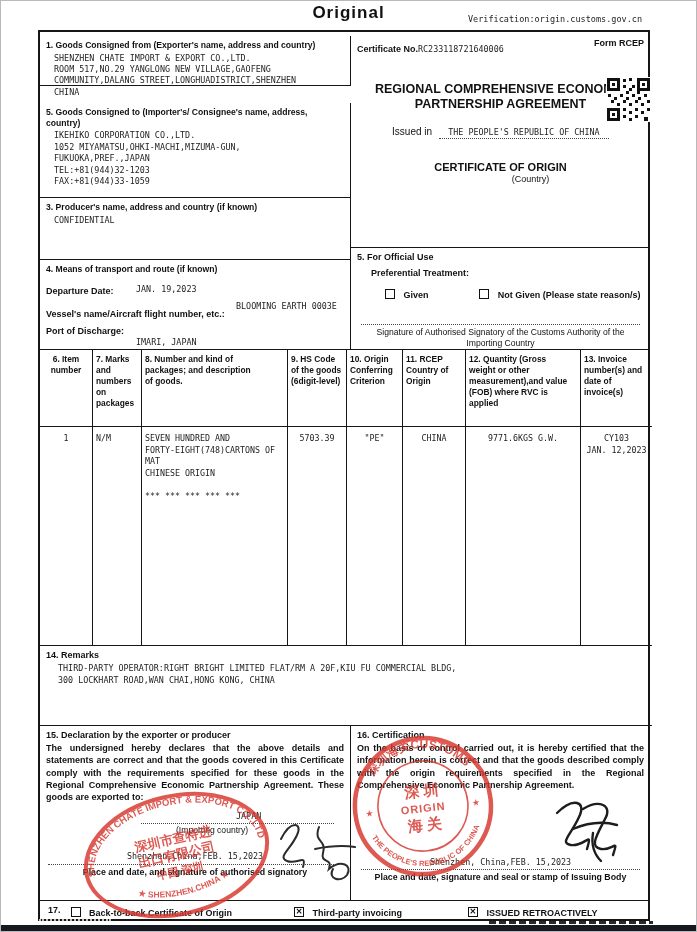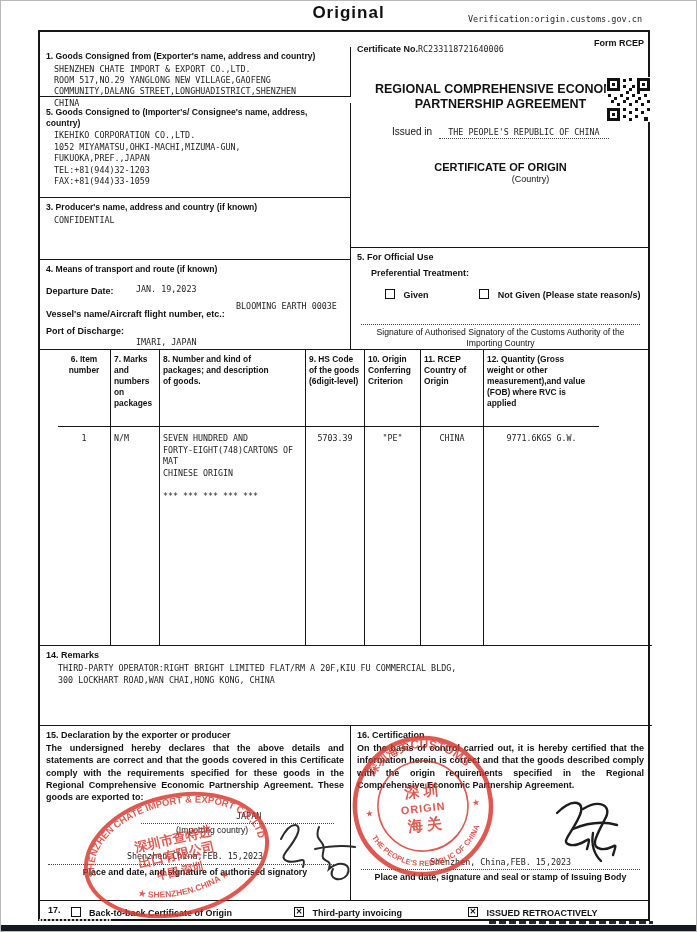--- a/index.html
+++ b/index.html
@@ -32,21 +32,21 @@
 </head>
 <body>
 
 <div class="page">
 
   <div class="abs title">Original</div>
   <div class="abs verif">Verification:origin.customs.gov.cn</div>
 
   <div class="abs form">
 
-    <div class="bx bb br" style="left:0;top:15px;width:311px;height:50px;">
+    <div class="bx bb br" style="left:0;top:4px;width:311px;height:50px;">
       <div class="lbl">1. Goods Consigned from (Exporter's name, address and country)</div>
       <div class="v" style="margin:2px 0 0 8px;">SHENZHEN CHATE IMPORT &amp; EXPORT CO.,LTD.
 ROOM 517,NO.29 YANGLONG NEW VILLAGE,GAOFENG
 COMMUNITY,DALANG STREET,LONGHUADISTRICT,SHENZHEN
 CHINA</div>
     </div>
 
     <div class="bx bb br" style="left:0;top:71px;width:311px;height:95px;">
       <div class="lbl" style="width:290px;">5. Goods Consigned to (Importer's/ Consignee's name, address, country)</div>
       <div class="v" style="margin:2px 0 0 8px;">IKEHIKO CORPORATION CO.,LTD.
@@ -98,21 +98,21 @@
         <span class="lbl" style="font-size:9px;">Given</span>
         <span style="display:inline-block;width:42px;"></span>
         <span class="cb"></span>
         <span class="lbl" style="font-size:9px;">Not Given (Please state reason/s)</span>
       </div>
       <div class="dots" style="margin:22px 4px 0 4px;"></div>
       <div class="ctr" style="font-size:8.6px;margin-top:2px;white-space:pre-line;line-height:1.3;">Signature of Authorised Signatory of the Customs Authority of the
 Importing Country</div>
     </div>
 
-    <div style="position:absolute;left:0;top:318px;width:612px;height:296px;border-bottom:1.5px solid #161616;box-sizing:border-box;display:flex;padding-left:18px;">
+    <div style="position:absolute;left:0;top:318px;width:612px;height:296px;border-bottom:1.5px solid #161616;box-sizing:border-box;display:flex;">
       <div class="col" style="width:53px;">
         <div class="th ctr">6. Item
 number</div>
         <div class="td ctr">1</div>
       </div>
       <div class="col" style="width:49px;">
         <div class="th">7. Marks
 and
 numbers
 on
@@ -147,20 +147,27 @@
 Origin</div>
         <div class="td ctr">CHINA</div>
       </div>
       <div class="col" style="width:115px;">
         <div class="th">12. Quantity (Gross
 weight or other
 measurement),and value
 (FOB) where RVC is
 applied</div>
         <div class="td ctr">9771.6KGS G.W.</div>
+      </div>
+      <div class="col" style="width:71px;">
+        <div class="th">13. Invoice
+number(s) and
+date of invoice(s)</div>
+        <div class="td ctr">CY103
+JAN. 12,2023</div>
       </div>
     </div>
 
     <div class="bx bb" style="left:0;top:614px;width:612px;height:80px;">
       <div class="lbl" style="font-size:9px;">14. Remarks</div>
       <div class="v" style="margin:2px 0 0 12px;">THIRD-PARTY OPERATOR:RIGHT BRIGHT LIMITED FLAT/RM A 20F,KIU FU COMMERCIAL BLDG,
 300 LOCKHART ROAD,WAN CHAI,HONG KONG, CHINA</div>
     </div>
 
     <div class="bx bb br" style="left:0;top:694px;width:311px;height:175px;">

